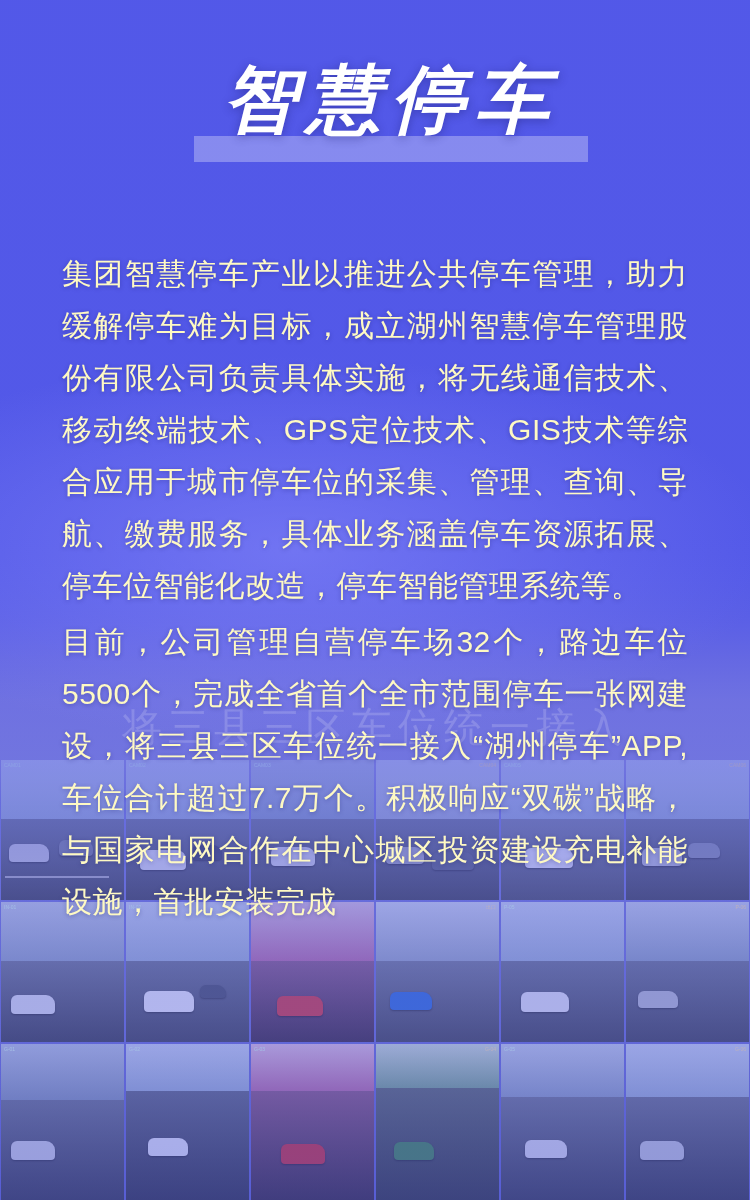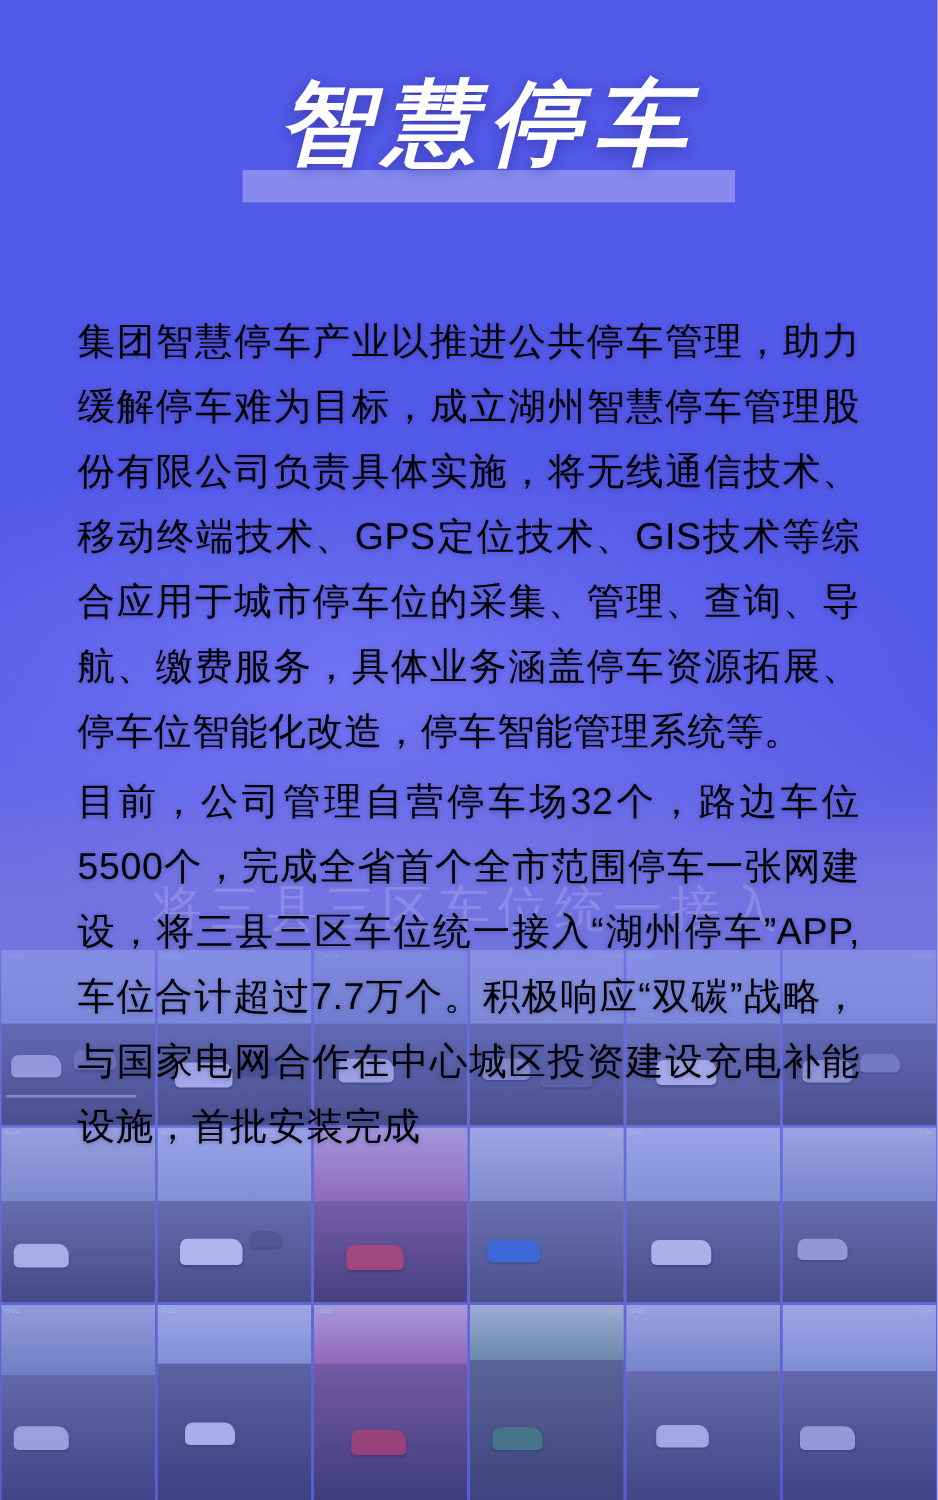--- a/index.html
+++ b/index.html
@@ -149,21 +149,21 @@
   }
 
   
   .body-wrap {
     position: absolute;
     left: 62px;
     top: 248px;
     width: 626px;
   }
   .para {
-    color: #000000;
+    color: #fef9c3;
     font-size: 30px;
     line-height: 52px;
     letter-spacing: 0.5px;
     text-align: justify;
     text-shadow: 0 1px 4px rgba(25,25,100,0.35);
     margin: 0 0 0 0;
     font-family: "Liberation Sans", "DejaVu Sans", sans-serif;
   }
   .para + .para { margin-top: 4px; }
 </style>

